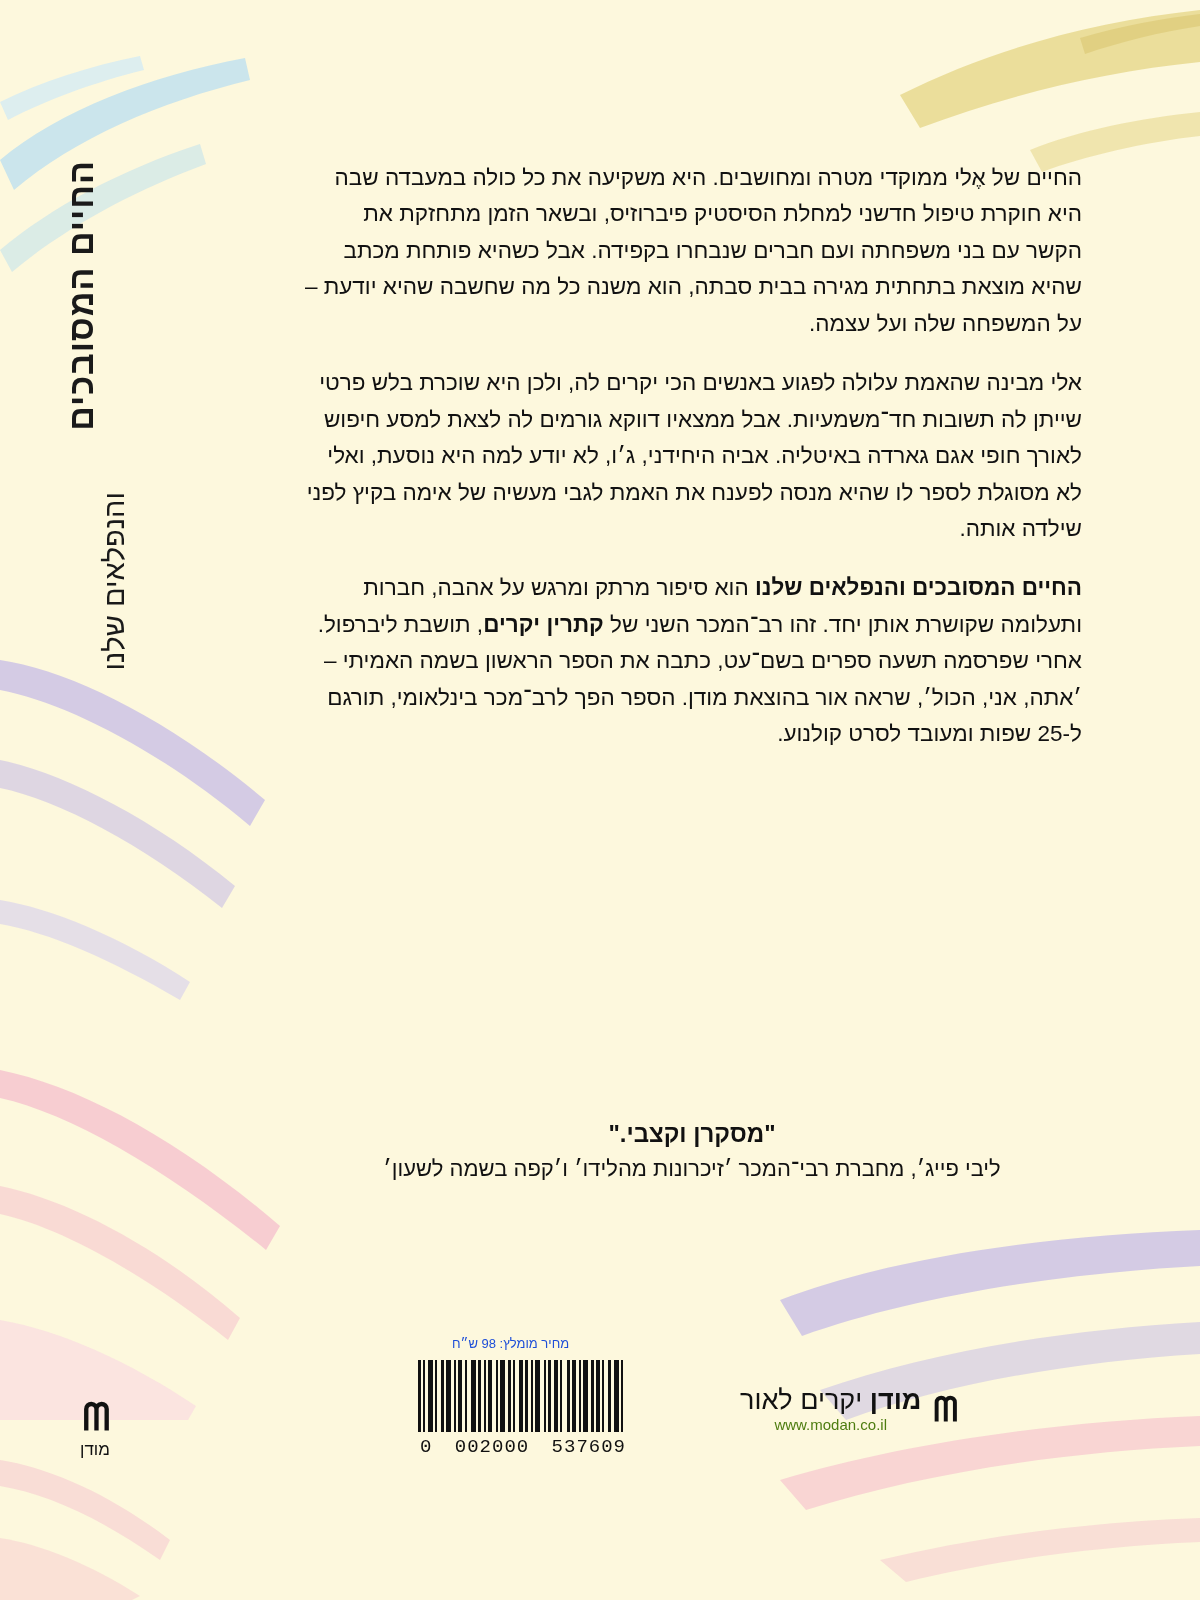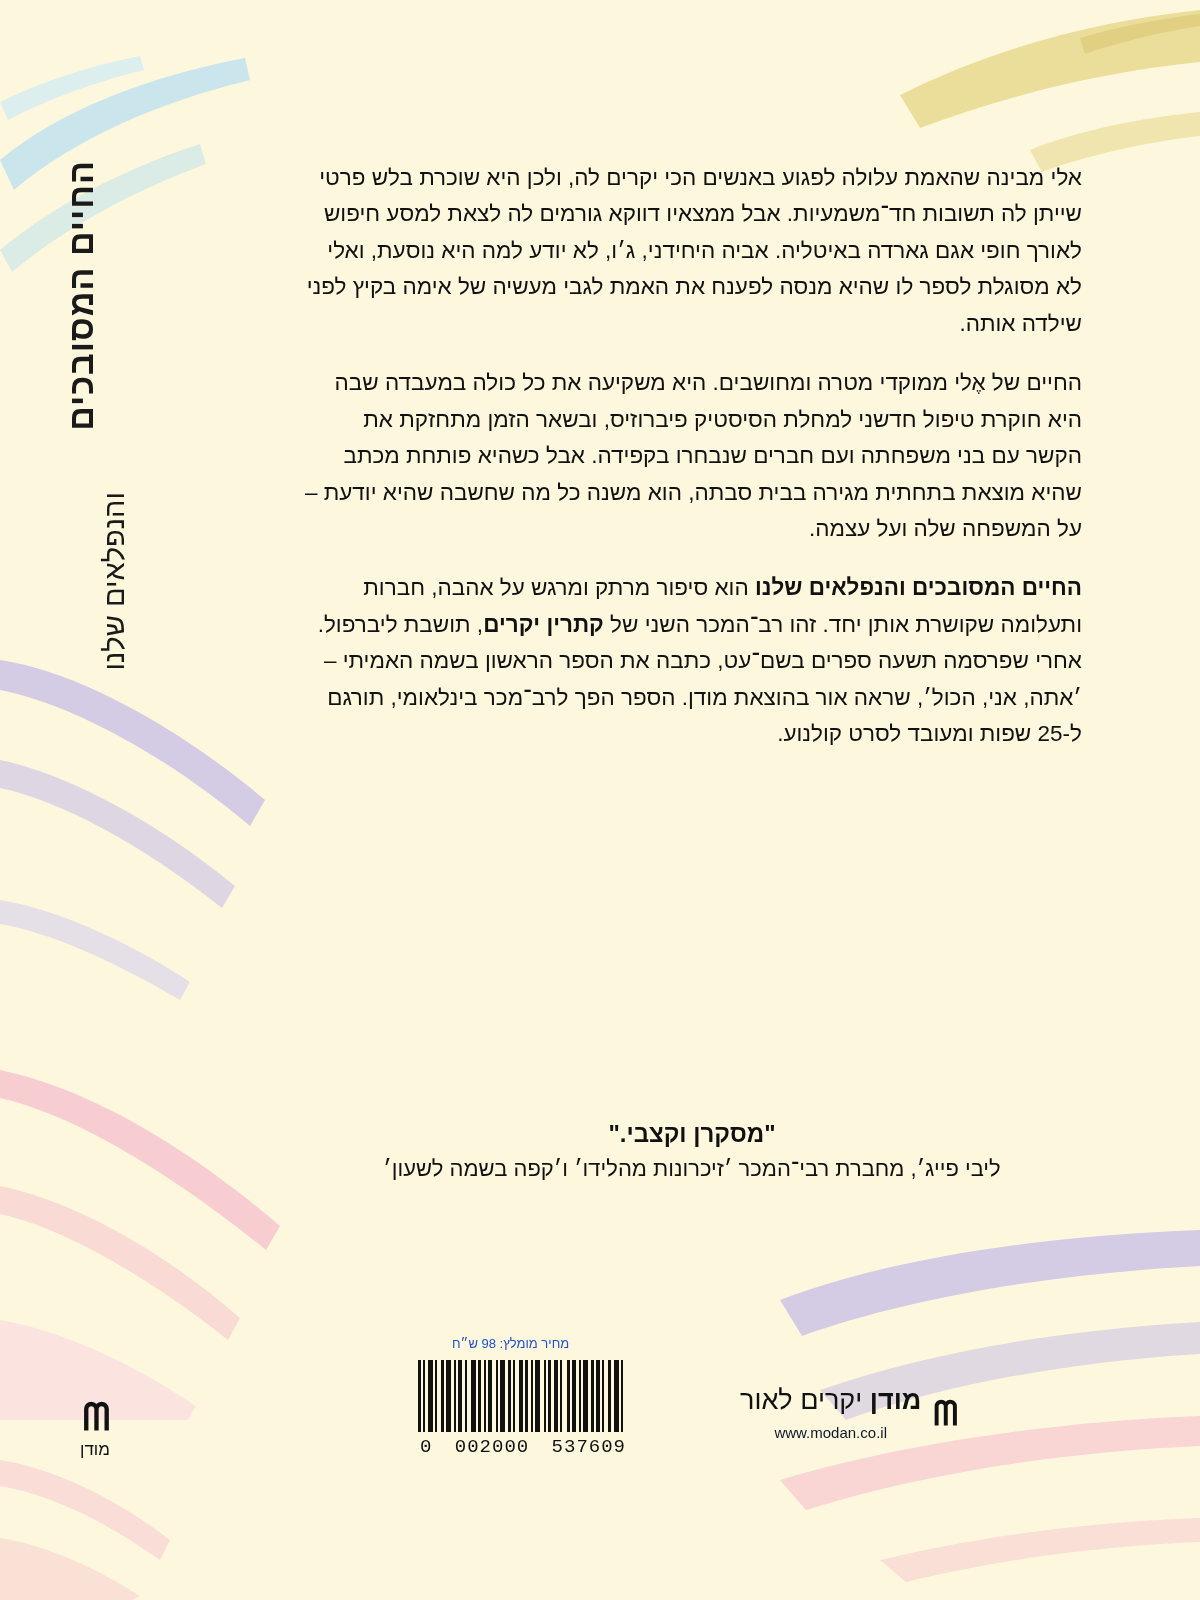--- a/index.html
+++ b/index.html
@@ -166,23 +166,23 @@
     text-align: center;
   }
   .publisher-footer .pf-name {
     font-size: 27px;
     color: #111;
     white-space: nowrap;
   }
   .publisher-footer .pf-name .pf-strong { font-weight: bold; }
   .publisher-footer .pf-url {
     font-size: 15px;
-    color: #0f172a;
+    color: #4d7c0f;
     direction: ltr;
-    margin-top: 8px;
+    margin-top: 0;
   }
 </style>
 </head>
 <body>
 
 <div class="brush" style="right:0;top:0;width:420px;height:200px;">
   <svg width="420" height="200" viewBox="0 0 420 200">
     <path d="M120,95 C210,50 310,22 420,10 L420,62 C320,72 225,96 140,128 Z" fill="#e8d98f" opacity="0.85"></path>
     <path d="M250,150 C300,130 360,118 420,112 L420,136 C365,142 305,156 262,172 Z" fill="#e8d98f" opacity="0.6"></path>
     <path d="M300,38 C340,26 385,18 420,14 L420,26 C380,32 340,42 305,54 Z" fill="#d9c46d" opacity="0.55"></path>
@@ -232,22 +232,22 @@
 <div class="spine">
   <div class="spine-title">החיים המסובכים</div>
   <div class="spine-author">והנפלאים שלנו</div>
   <div class="spine-publisher">
     <div class="logo-mark">ᗰ</div>
     <div class="logo-text">מודן</div>
   </div>
 </div>
 
 <div class="back-text">
+  <p>החיים של אֶלי ממוקדי מטרה ומחושבים. היא משקיעה את כל כולה במעבדה שבה היא חוקרת טיפול חדשני למחלת הסיסטיק פיברוזיס, ובשאר הזמן מתחזקת את הקשר עם בני משפחתה ועם חברים שנבחרו בקפידה. אבל כשהיא פותחת מכתב שהיא מוצאת בתחתית מגירה בבית סבתה, הוא משנה כל מה שחשבה שהיא יודעת – על המשפחה שלה ועל עצמה.</p>
   <p>אלי מבינה שהאמת עלולה לפגוע באנשים הכי יקרים לה, ולכן היא שוכרת בלש פרטי שייתן לה תשובות חד־משמעיות. אבל ממצאיו דווקא גורמים לה לצאת למסע חיפוש לאורך חופי אגם גארדה באיטליה. אביה היחידני, ג׳ו, לא יודע למה היא נוסעת, ואלי לא מסוגלת לספר לו שהיא מנסה לפענח את האמת לגבי מעשיה של אימה בקיץ לפני שילדה אותה.</p>
-  <p>החיים של אֶלי ממוקדי מטרה ומחושבים. היא משקיעה את כל כולה במעבדה שבה היא חוקרת טיפול חדשני למחלת הסיסטיק פיברוזיס, ובשאר הזמן מתחזקת את הקשר עם בני משפחתה ועם חברים שנבחרו בקפידה. אבל כשהיא פותחת מכתב שהיא מוצאת בתחתית מגירה בבית סבתה, הוא משנה כל מה שחשבה שהיא יודעת – על המשפחה שלה ועל עצמה.</p>
   <p><span class="b">החיים המסובכים והנפלאים שלנו</span><span> הוא סיפור מרתק ומרגש על אהבה, חברות ותעלומה שקושרת אותן יחד. זהו רב־המכר השני של </span><span class="b">קתרין יקרים</span><span>, תושבת ליברפול. אחרי שפרסמה תשעה ספרים בשם־עט, כתבה את הספר הראשון בשמה האמיתי – ׳אתה, אני, הכול׳, שראה אור בהוצאת מודן. הספר הפך לרב־מכר בינלאומי, תורגם ל-25 שפות ומעובד לסרט קולנוע.</span></p>
 </div>
 
 <div class="quote-block">
   <div class="quote-text">"מסקרן וקצבי."</div>
   <div class="quote-source">ליבי פייג׳, מחברת רבי־המכר ׳זיכרונות מהלידו׳ ו׳קפה בשמה לשעון׳</div>
 </div>
 
 <div class="price">מחיר מומלץ: 98 ש״ח</div>
 

